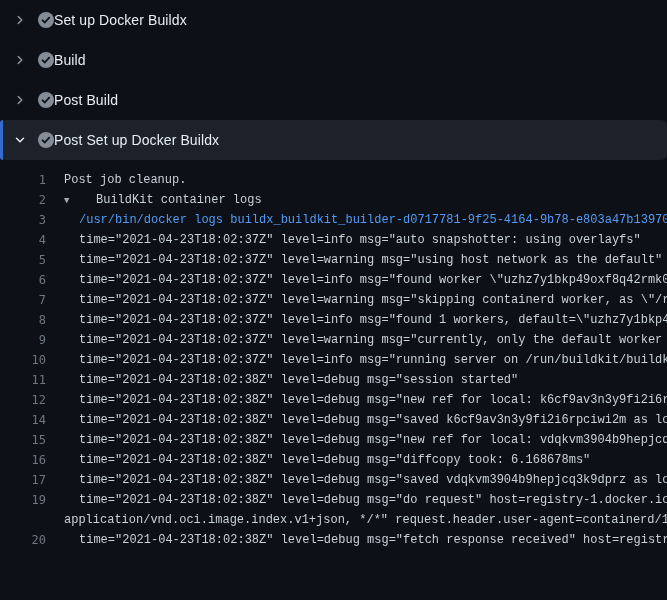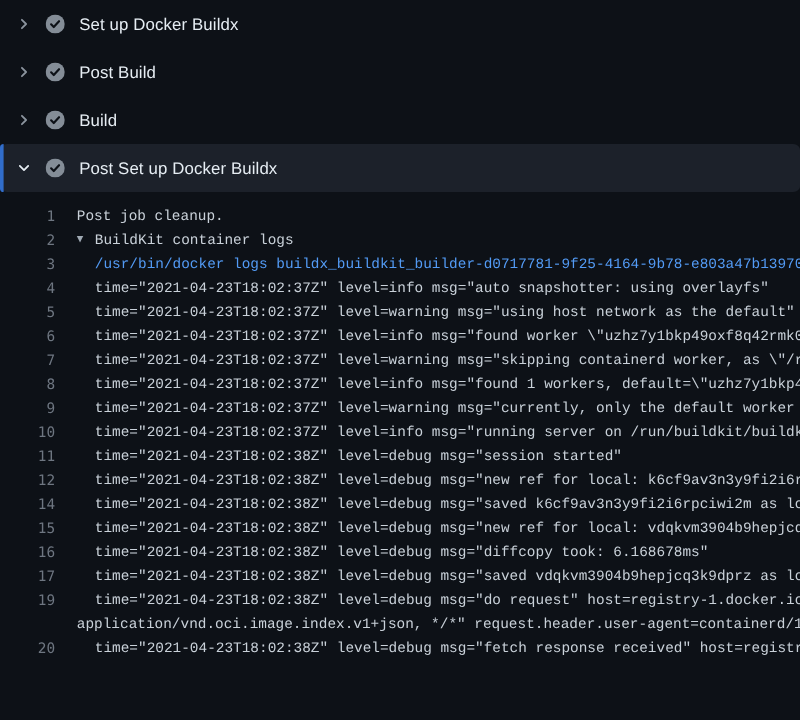--- a/index.html
+++ b/index.html
@@ -19,36 +19,36 @@
   .step-row.expanded::before{
     content:"";position:absolute;left:0;top:0;bottom:0;width:3px;
     background:#316dca;border-radius:6px 0 0 6px;
   }
   .chev{
     width:16px;height:16px;margin-left:12px;flex:0 0 16px;
     display:flex;align-items:center;justify-content:center;color:#8b949e;
   }
   .step-row.expanded .chev{color:#e6edf3;}
   .status{margin-left:10px;flex:0 0 16px;height:16px;display:flex;align-items:center;}
-  .step-label{margin-left:12px;color:#e6edf3;font-size:14px;letter-spacing:.1px;}
+  .step-label{color:#e6edf3;font-size:14px;letter-spacing:.1px;}
   
   .log{
     margin-top:10px;
     font-family:"DejaVu Sans Mono","Liberation Mono",monospace;
     font-size:12px;line-height:20px;color:#c9d1d9;
   }
   .log-row{
     display:flex;height:20px;line-height:20px;
     white-space:pre;overflow:hidden;width:667px;
   }
   .ln{flex:0 0 46px;text-align:right;color:#6e7681;cursor:pointer;}
   .tx{margin-left:18px;font-family:Liberation Mono, monospace;}
   .tx.ind1{margin-left:33px;}
   .tx.cmd{color:#539bf5;}
-  .tx.grp{margin-left:0;}
+  .tx.grp{margin-left:17px;}
   .toggle{
     margin-left:18px;flex:0 0 15px;color:#a0aab4;font-size:9px;
     cursor:pointer;
   }
 </style>
 </head>
 <body>
 
 <div class="steps" id="steps">
     <div class="step-row">
@@ -70,35 +70,35 @@
         <svg viewBox="0 0 16 16" width="14" height="14">
           <path d="M6 4l4 4-4 4" fill="none" stroke="currentColor" stroke-width="1.7" stroke-linecap="round" stroke-linejoin="round"></path>
         </svg>
       </span>
       <span class="status">
         <svg width="16" height="16" viewBox="0 0 16 16">
           <circle cx="8" cy="8" r="8" fill="#848d97"></circle>
           <path d="M4.6 8.3l2.2 2.2 4.4-4.8" fill="none" stroke="#0d1117" stroke-width="1.8" stroke-linecap="round" stroke-linejoin="round"></path>
         </svg>
       </span>
-      <span class="step-label">Post Build</span>
+      <span class="step-label">Build</span>
     </div>
     <div class="step-row">
       <span class="chev">
         <svg viewBox="0 0 16 16" width="14" height="14">
           <path d="M6 4l4 4-4 4" fill="none" stroke="currentColor" stroke-width="1.7" stroke-linecap="round" stroke-linejoin="round"></path>
         </svg>
       </span>
       <span class="status">
         <svg width="16" height="16" viewBox="0 0 16 16">
           <circle cx="8" cy="8" r="8" fill="#848d97"></circle>
           <path d="M4.6 8.3l2.2 2.2 4.4-4.8" fill="none" stroke="#0d1117" stroke-width="1.8" stroke-linecap="round" stroke-linejoin="round"></path>
         </svg>
       </span>
-      <span class="step-label">Build</span>
+      <span class="step-label">Post Build</span>
     </div>
     <div class="step-row expanded">
       <span class="chev">
         <svg viewBox="0 0 16 16" width="14" height="14">
           <path d="M4 6l4 4 4-4" fill="none" stroke="currentColor" stroke-width="1.7" stroke-linecap="round" stroke-linejoin="round"></path>
         </svg>
       </span>
       <span class="status">
         <svg width="16" height="16" viewBox="0 0 16 16">
           <circle cx="8" cy="8" r="8" fill="#848d97"></circle>

